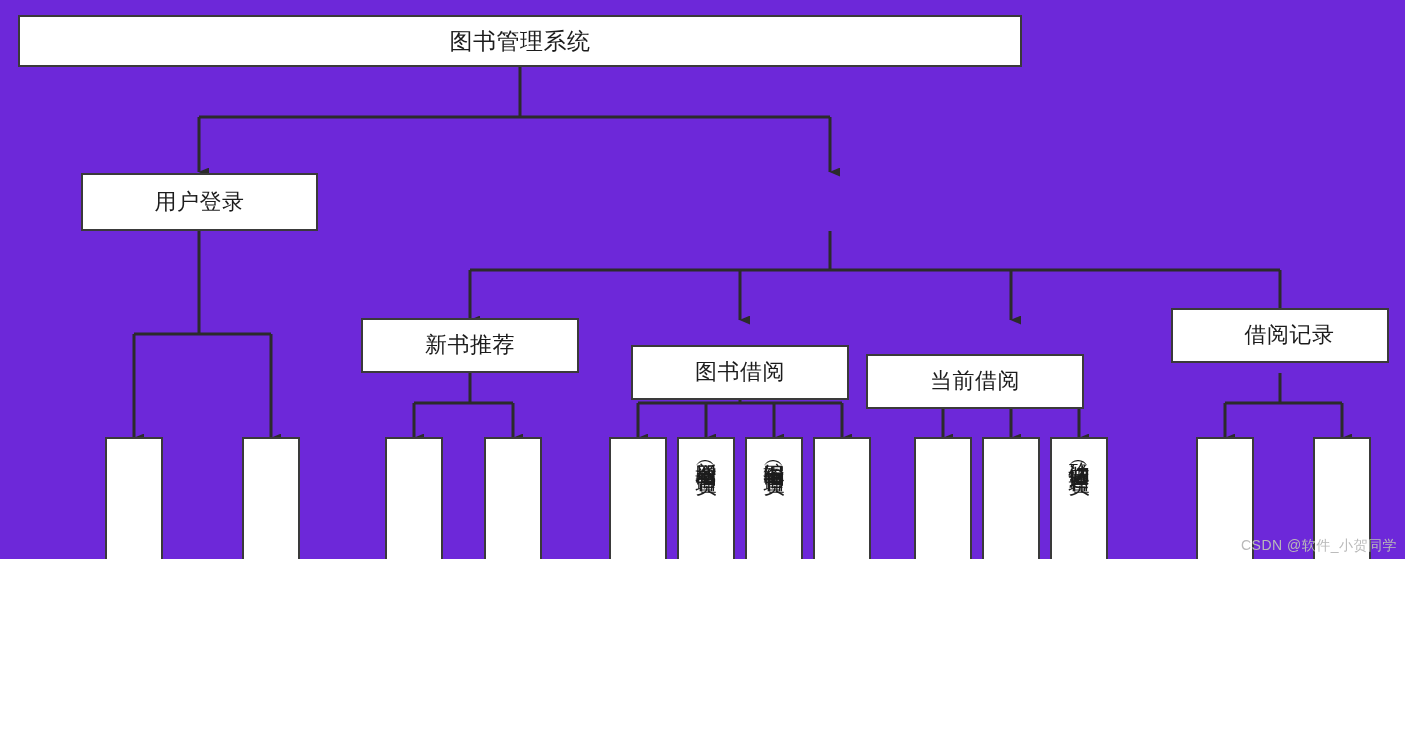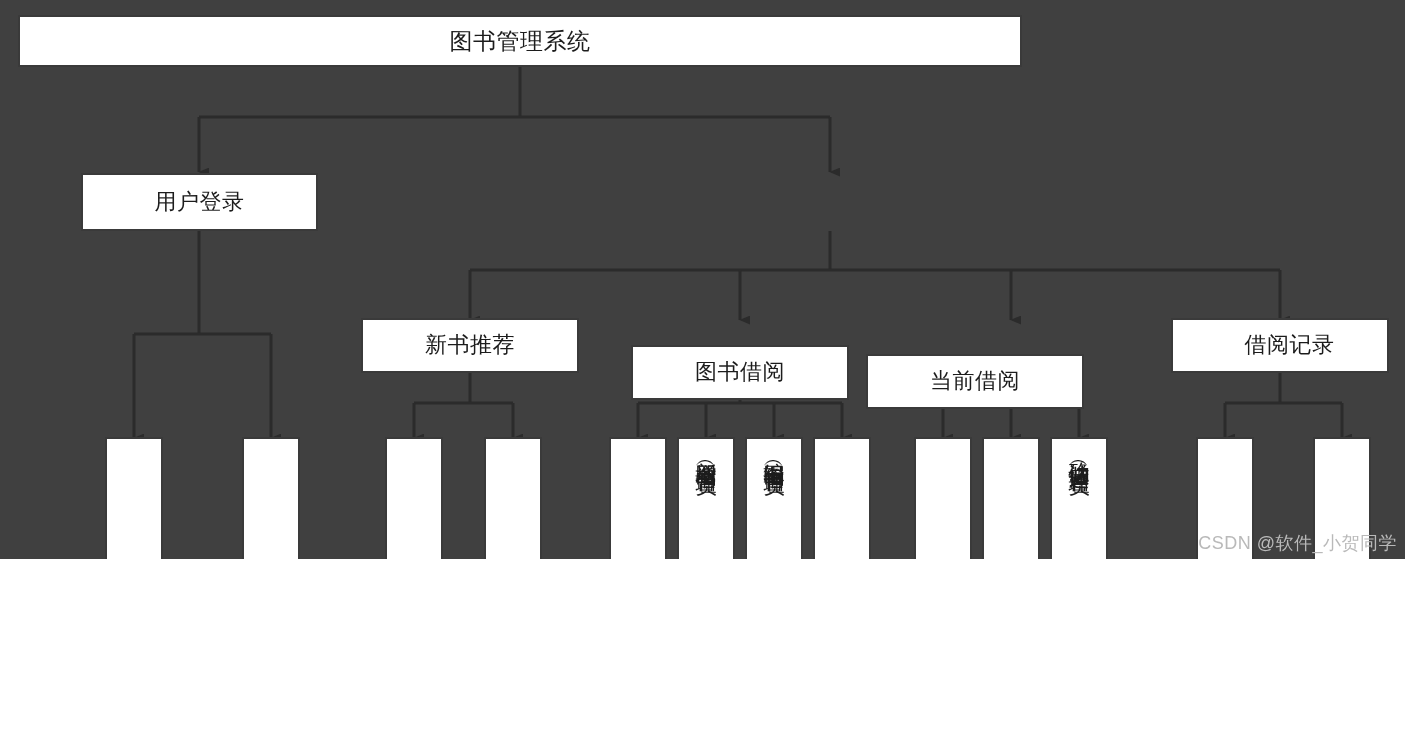--- a/index.html
+++ b/index.html
@@ -7,21 +7,21 @@
     padding: 0;
     background: #ffffff;
   }
   body {
     font-family: "Liberation Sans", "DejaVu Sans", sans-serif;
   }
   #canvas {
     position: relative;
     width: 1405px;
     height: 559px;
-    background: #404040;
+    background: #6d28d9;
     overflow: hidden;
   }
   svg#wires {
     position: absolute;
     left: 0;
     top: 0;
     width: 1405px;
     height: 747px;
     pointer-events: none;
   }
@@ -64,21 +64,21 @@
     white-space: nowrap;
   }
   .node.vert.centered {
     align-items: center;
     padding-top: 0;
   }
   #watermark {
     position: absolute;
     right: 8px;
     bottom: 4px;
-    font-size: 18px;
+    font-size: 14px;
     color: #b9b9b9;
     letter-spacing: 0.5px;
     white-space: nowrap;
     user-select: none;
   }
 </style>
 </head>
 <body>
 
 <div id="canvas">
@@ -145,21 +145,21 @@
 
   <div class="node horiz" style="left:361px; top:318px; width:218px; height:55px;align-items:center;">
     <span class="label">新书推荐</span>
   </div>
   <div class="node horiz" style="left:631px; top:318px; width:218px; height:55px;margin-top:27px;">
     <span class="label">图书借阅</span>
   </div>
   <div class="node horiz" style="left:866px; top:318px; width:218px; height:55px;margin-top:36px;">
     <span class="label">当前借阅</span>
   </div>
-  <div class="node horiz" style="left:1171px; top:318px; width:218px; height:55px;padding-left:19px;">
+  <div class="node horiz" style="left:1171px; top:308px; width:218px; height:55px;padding-left:19px;">
     <span class="label">借阅记录</span>
   </div>
 
   <div class="node vert centered" style="left:105px; top:437px; width:58px; height:299px;">
     <span class="label">用户登录</span>
   </div>
   <div class="node vert centered" style="left:242px; top:437px; width:58px; height:299px;">
     <span class="label">注销登录</span>
   </div>
 

